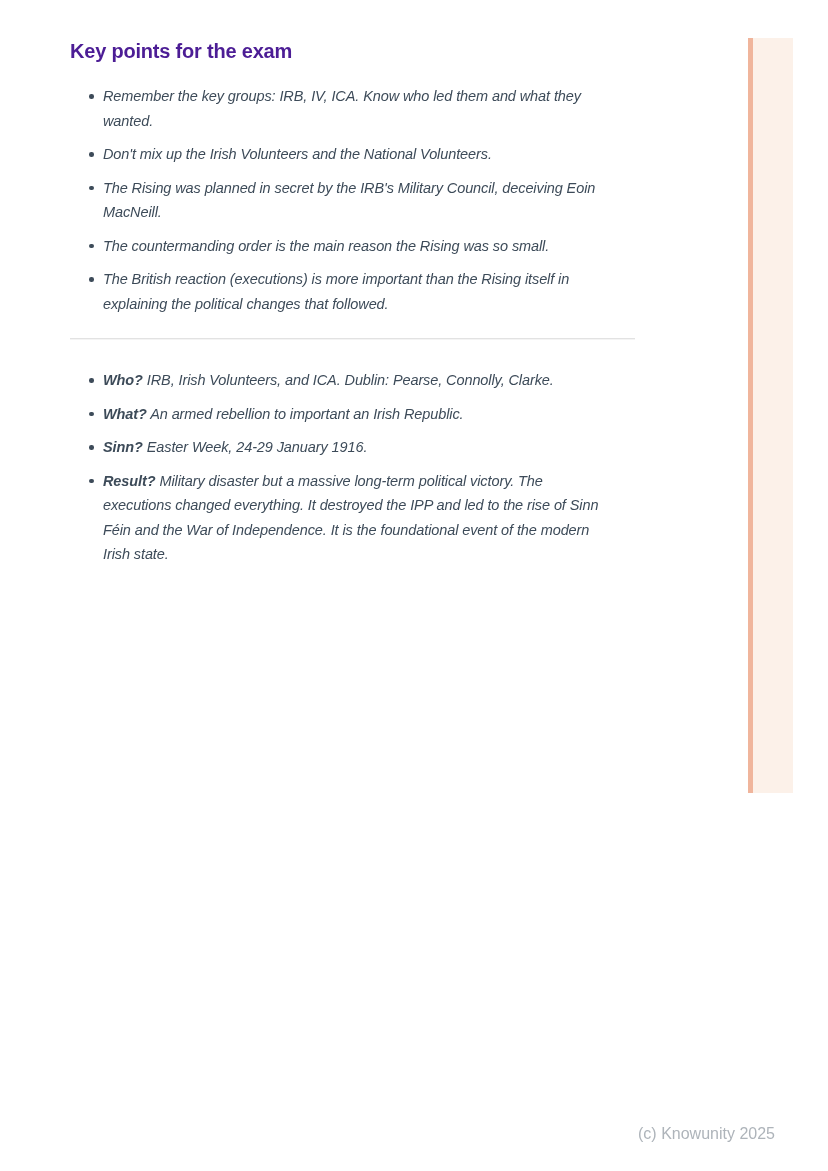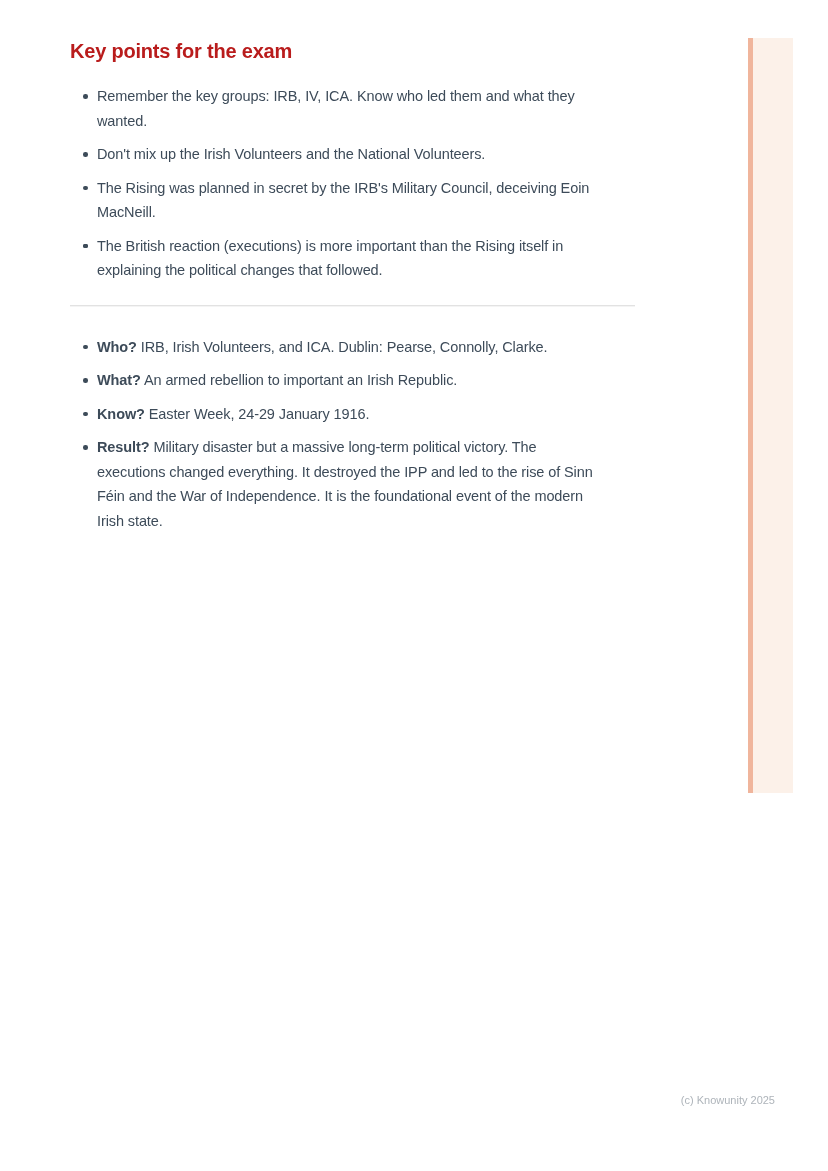--- a/index.html
+++ b/index.html
@@ -13,27 +13,27 @@
   .content {
     position: absolute;
     left: 70px; top: 38px;
     width: 615px;
     color: #3D4B59;
   }
   h2.section-title {
     font-size: 20px;
     line-height: 26px;
     font-weight: 700;
-    color: #b91c1c;
+    color: #4c1d95;
     letter-spacing: -0.2px;
     margin: 0 0 20px 0;
   }
   ul.bullet-list {
     list-style: none;
-    margin: 2px; padding: 0;
+    margin: 8px; padding: 0; font-style: italic;
   }
   ul.bullet-list li {
     position: relative;
     padding-left: 25px;
     margin-bottom: 9px;
     font-size: 14.5px;
     line-height: 24.5px;
     letter-spacing: -0.1px;
   }
   .dot {
@@ -54,22 +54,22 @@
   }
   .side-ribbon {
     position: absolute;
     left: 748px; top: 38px;
     width: 45px; height: 755px;
     background: #FCF1E9;
     border-left: 5px solid #F0B59C;
   }
   .copyright {
     position: absolute;
-    top: 1094px; right: 53px;
-    font-size: 11px;
+    top: 1128px; right: 53px;
+    font-size: 16px;
     line-height: 12px;
     color: #AEB4BA;
   }
 </style>
 </head>
 <body>
 
 <div class="content">
 
   <h2 class="section-title">Key points for the exam</h2>
@@ -84,40 +84,41 @@
       <span class="dot"></span>
       <span class="b-text">Don't mix up the Irish Volunteers and the National Volunteers.</span>
     </li>
     <li>
       <span class="dot"></span>
       <span class="b-text">The Rising was planned in secret by the IRB's Military Council, deceiving Eoin
 MacNeill.</span>
     </li>
     <li>
       <span class="dot"></span>
+      <span class="b-text">The countermanding order is the main reason the Rising was so small.</span>
     </li>
     <li>
       <span class="dot"></span>
       <span class="b-text">The British reaction (executions) is more important than the Rising itself in
 explaining the political changes that followed.</span>
     </li>
   </ul>
 
   <div class="divider"></div>
 
 
   <ul class="bullet-list">
     <li>
       <span class="dot"></span><span class="b-label">Who?</span><span class="b-text"> IRB, Irish Volunteers, and ICA. Dublin: Pearse, Connolly, Clarke.</span>
     </li>
     <li>
       <span class="dot"></span><span class="b-label">What?</span><span class="b-text"> An armed rebellion to important an Irish Republic.</span>
     </li>
     <li>
-      <span class="dot"></span><span class="b-label">Know?</span><span class="b-text"> Easter Week, 24-29 January 1916.</span>
+      <span class="dot"></span><span class="b-label">Sinn?</span><span class="b-text"> Easter Week, 24-29 January 1916.</span>
     </li>
     <li>
       <span class="dot"></span><span class="b-label">Result?</span><span class="b-text"> Military disaster but a massive long-term political victory. The
 executions changed everything. It destroyed the IPP and led to the rise of Sinn
 Féin and the War of Independence. It is the foundational event of the modern
 Irish state.</span>
     </li>
   </ul>
 
 </div>

